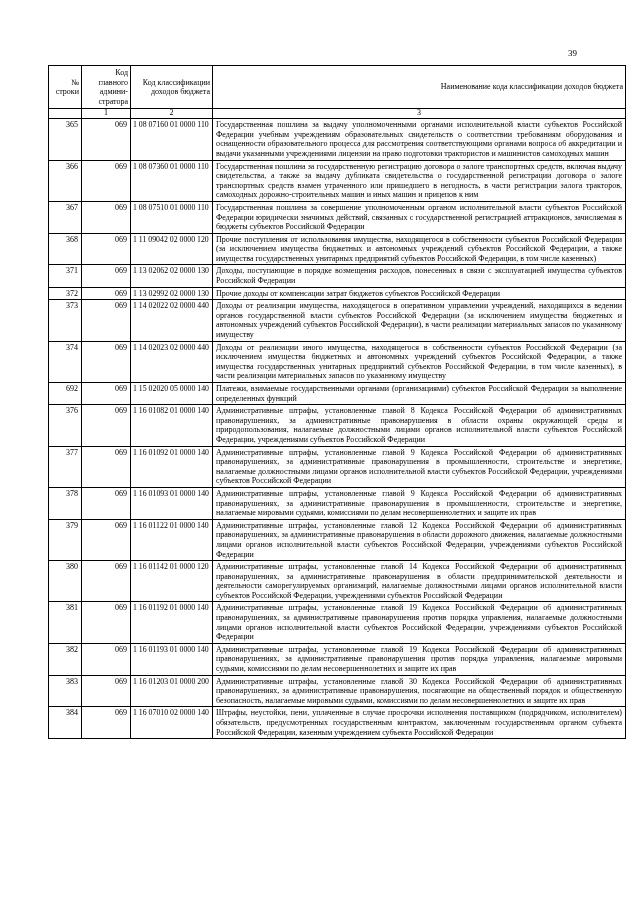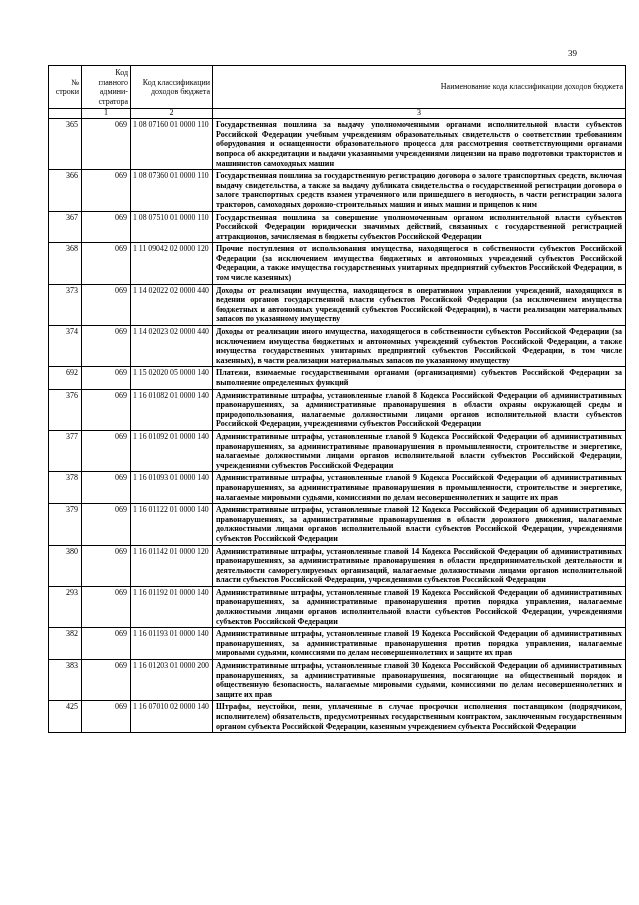--- a/index.html
+++ b/index.html
@@ -45,21 +45,21 @@
   col.col-code  { width: 82px; }
   col.col-name  { width: 413px; }
   td.cell-num, td.cell-admin { text-align: right; }
   td.cell-code {
     text-align: left;
     white-space: nowrap;
     font-size: 7.8px;
     padding-left: 2px;
     padding-right: 1px;
   }
-  td.cell-name { text-align: justify; font-weight: bold; }
+  td.cell-name { text-align: justify; }
   tr.numbering td {
     text-align: center;
     padding: 0 2px;
     line-height: 1.1;
     font-size: 8px;
   }
 </style>
 </head>
 <body>
 
@@ -110,20 +110,32 @@
         <td class="cell-code">1 08 07510 01 0000 110</td>
         <td class="cell-name">Государственная пошлина за совершение уполномоченным органом исполнительной власти субъектов Российской Федерации юридически значимых действий, связанных с государственной регистрацией аттракционов, зачисляемая в бюджеты субъектов Российской Федерации</td>
       </tr>
       <tr>
         <td class="cell-num">368</td>
         <td class="cell-admin">069</td>
         <td class="cell-code">1 11 09042 02 0000 120</td>
         <td class="cell-name">Прочие поступления от использования имущества, находящегося в собственности субъектов Российской Федерации (за исключением имущества бюджетных и автономных учреждений субъектов Российской Федерации, а также имущества государственных унитарных предприятий субъектов Российской Федерации, в том числе казенных)</td>
       </tr>
       <tr>
+        <td class="cell-num">371</td>
+        <td class="cell-admin">069</td>
+        <td class="cell-code">1 13 02062 02 0000 130</td>
+        <td class="cell-name">Доходы, поступающие в порядке возмещения расходов, понесенных в связи с эксплуатацией имущества субъектов Российской Федерации</td>
+      </tr>
+      <tr>
+        <td class="cell-num">372</td>
+        <td class="cell-admin">069</td>
+        <td class="cell-code">1 13 02992 02 0000 130</td>
+        <td class="cell-name">Прочие доходы от компенсации затрат бюджетов субъектов Российской Федерации</td>
+      </tr>
+      <tr>
         <td class="cell-num">373</td>
         <td class="cell-admin">069</td>
         <td class="cell-code">1 14 02022 02 0000 440</td>
         <td class="cell-name">Доходы от реализации имущества, находящегося в оперативном управлении учреждений, находящихся в ведении органов государственной власти субъектов Российской Федерации (за исключением имущества бюджетных и автономных учреждений субъектов Российской Федерации), в части реализации материальных запасов по указанному имуществу</td>
       </tr>
       <tr>
         <td class="cell-num">374</td>
         <td class="cell-admin">069</td>
         <td class="cell-code">1 14 02023 02 0000 440</td>
         <td class="cell-name">Доходы от реализации иного имущества, находящегося в собственности субъектов Российской Федерации (за исключением имущества бюджетных и автономных учреждений субъектов Российской Федерации, а также имущества государственных унитарных предприятий субъектов Российской Федерации, в том числе казенных), в части реализации материальных запасов по указанному имуществу</td>
@@ -158,37 +170,37 @@
         <td class="cell-code">1 16 01122 01 0000 140</td>
         <td class="cell-name">Административные штрафы, установленные главой 12 Кодекса Российской Федерации об административных правонарушениях, за административные правонарушения в области дорожного движения, налагаемые должностными лицами органов исполнительной власти субъектов Российской Федерации, учреждениями субъектов Российской Федерации</td>
       </tr>
       <tr>
         <td class="cell-num">380</td>
         <td class="cell-admin">069</td>
         <td class="cell-code">1 16 01142 01 0000 120</td>
         <td class="cell-name">Административные штрафы, установленные главой 14 Кодекса Российской Федерации об административных правонарушениях, за административные правонарушения в области предпринимательской деятельности и деятельности саморегулируемых организаций, налагаемые должностными лицами органов исполнительной власти субъектов Российской Федерации, учреждениями субъектов Российской Федерации</td>
       </tr>
       <tr>
-        <td class="cell-num">293</td>
+        <td class="cell-num">381</td>
         <td class="cell-admin">069</td>
         <td class="cell-code">1 16 01192 01 0000 140</td>
         <td class="cell-name">Административные штрафы, установленные главой 19 Кодекса Российской Федерации об административных правонарушениях, за административные правонарушения против порядка управления, налагаемые должностными лицами органов исполнительной власти субъектов Российской Федерации, учреждениями субъектов Российской Федерации</td>
       </tr>
       <tr>
         <td class="cell-num">382</td>
         <td class="cell-admin">069</td>
         <td class="cell-code">1 16 01193 01 0000 140</td>
         <td class="cell-name">Административные штрафы, установленные главой 19 Кодекса Российской Федерации об административных правонарушениях, за административные правонарушения против порядка управления, налагаемые мировыми судьями, комиссиями по делам несовершеннолетних и защите их прав</td>
       </tr>
       <tr>
         <td class="cell-num">383</td>
         <td class="cell-admin">069</td>
         <td class="cell-code">1 16 01203 01 0000 200</td>
         <td class="cell-name">Административные штрафы, установленные главой 30 Кодекса Российской Федерации об административных правонарушениях, за административные правонарушения, посягающие на общественный порядок и общественную безопасность, налагаемые мировыми судьями, комиссиями по делам несовершеннолетних и защите их прав</td>
       </tr>
       <tr>
-        <td class="cell-num">425</td>
+        <td class="cell-num">384</td>
         <td class="cell-admin">069</td>
         <td class="cell-code">1 16 07010 02 0000 140</td>
         <td class="cell-name">Штрафы, неустойки, пени, уплаченные в случае просрочки исполнения поставщиком (подрядчиком, исполнителем) обязательств, предусмотренных государственным контрактом, заключенным государственным органом субъекта Российской Федерации, казенным учреждением субъекта Российской Федерации</td>
       </tr>
     </tbody>
 </table>
 
 </body></html>

